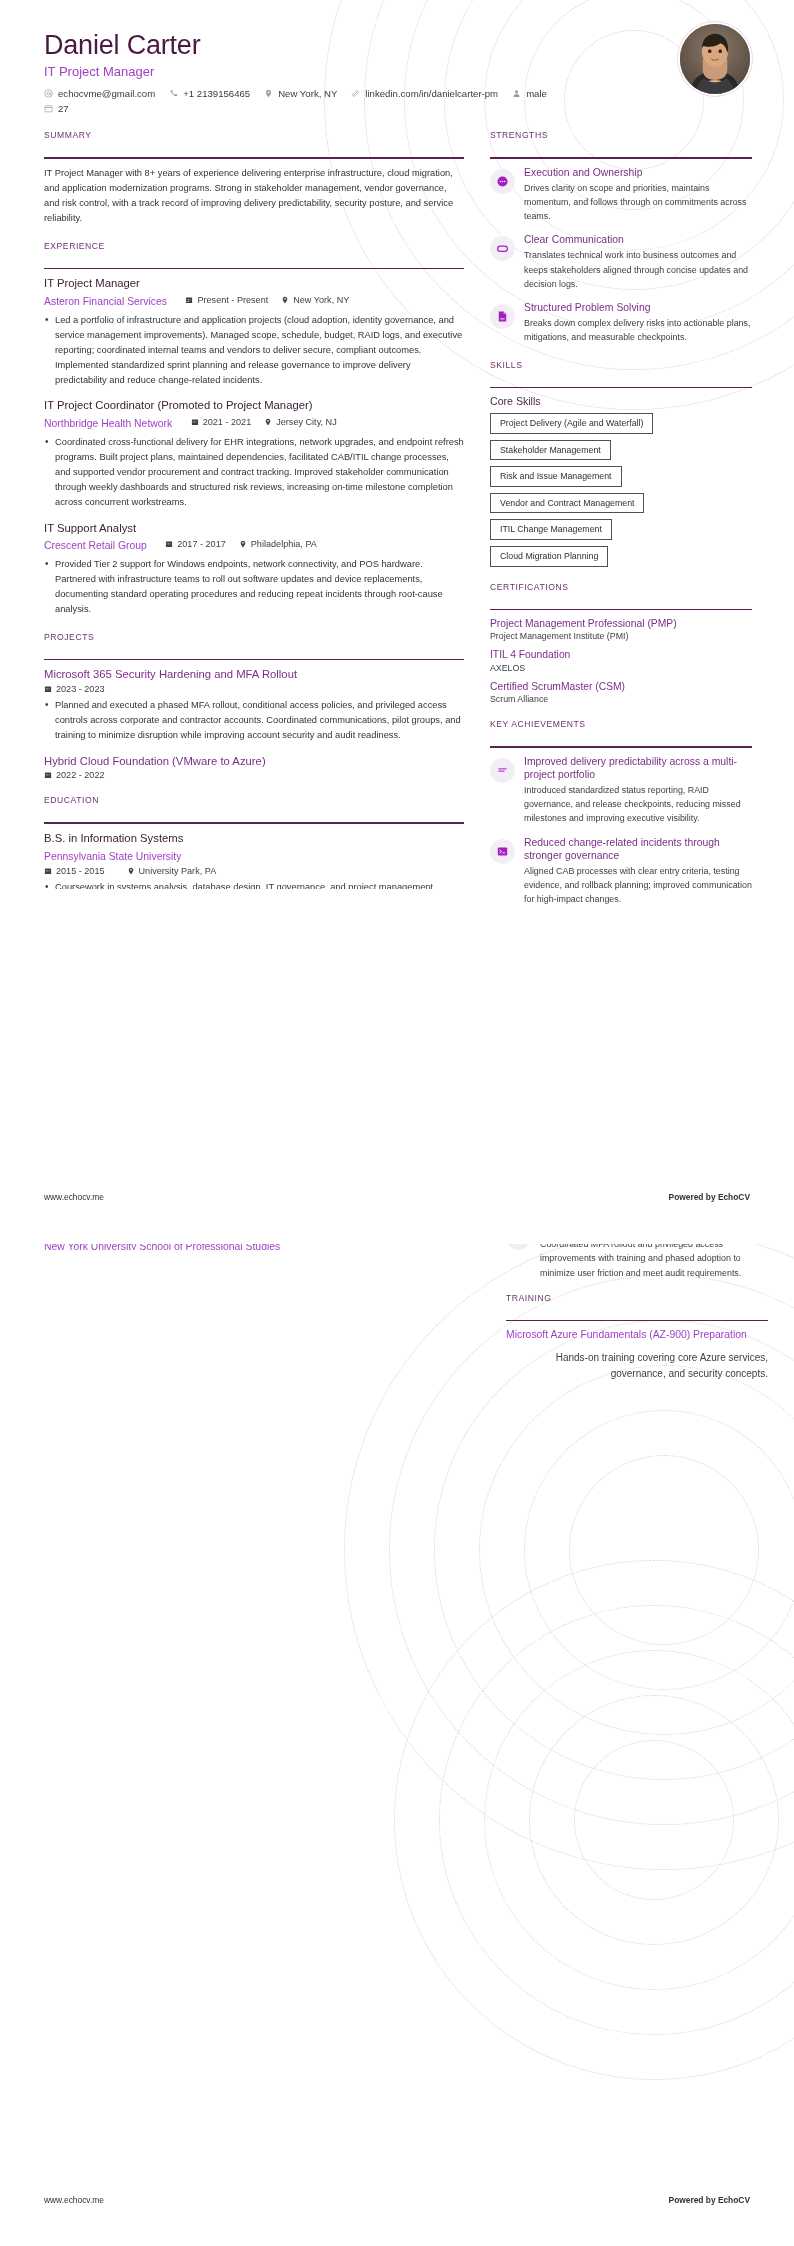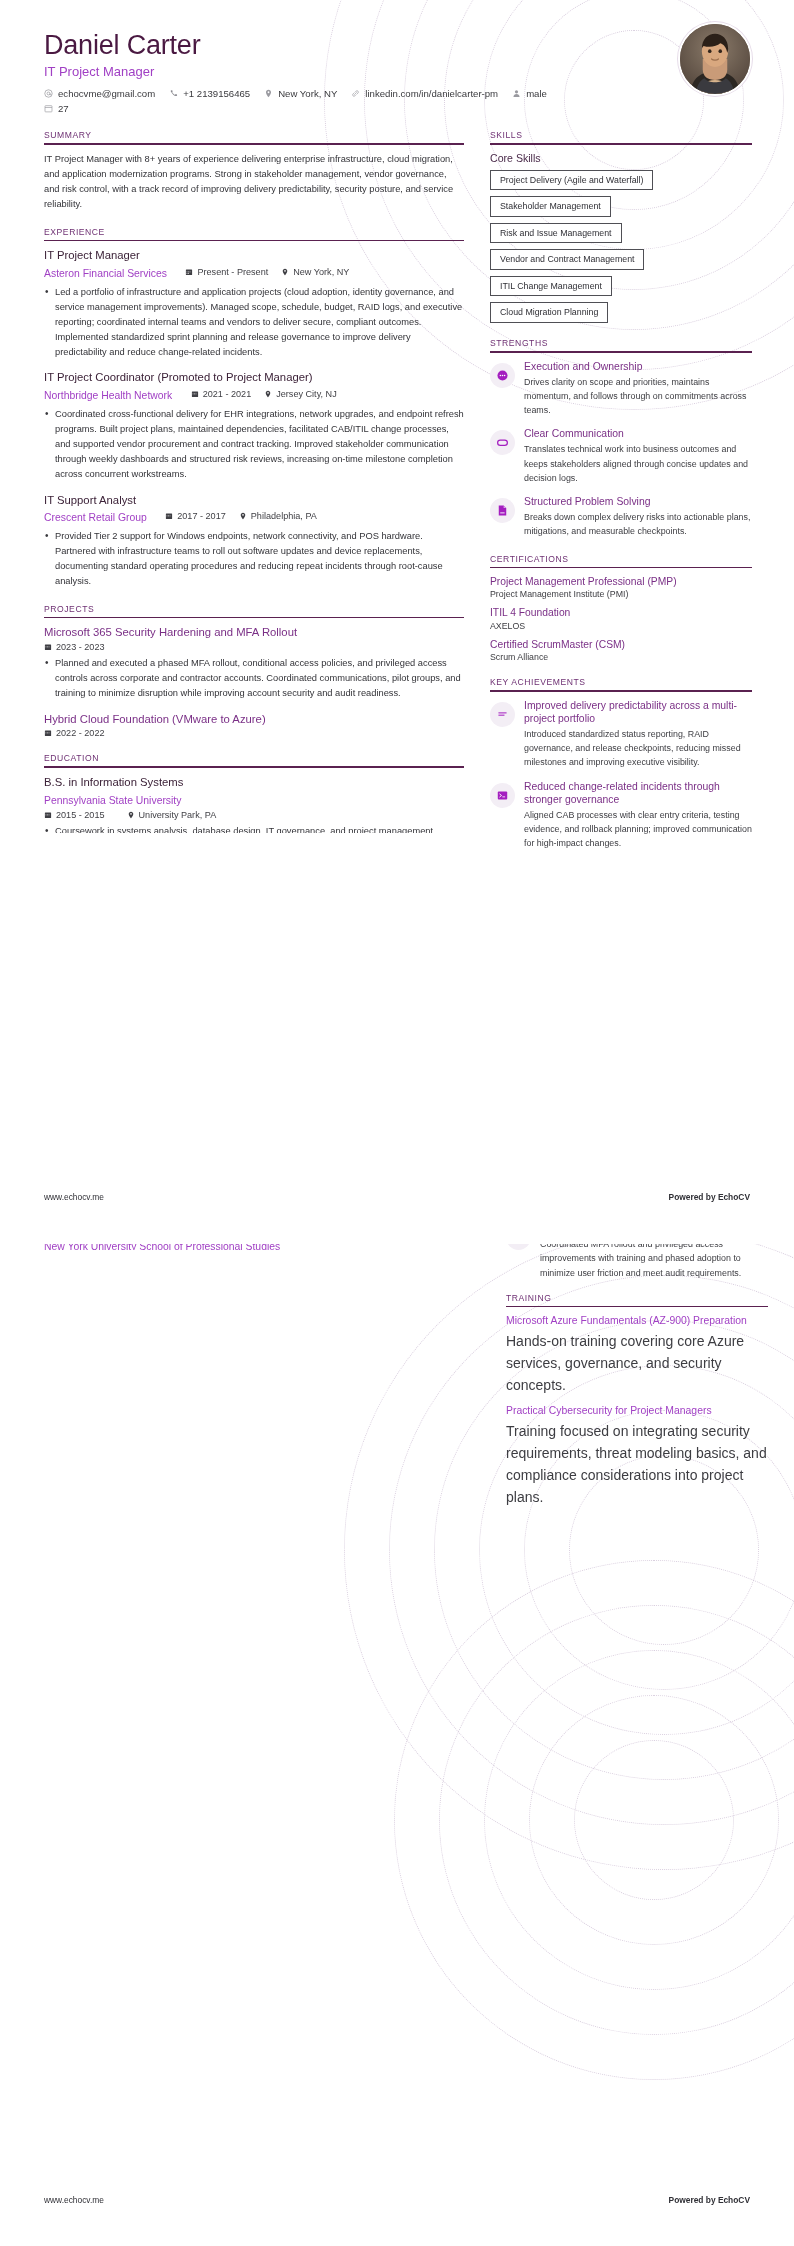--- a/index.html
+++ b/index.html
@@ -86,21 +86,21 @@
   .colL { width: 420px; flex: 0 0 420px; }
   .colR { width: 262px; flex: 0 0 262px; }
 
   .sect { margin-top: 15px; }
   .sect:first-child { margin-top: 0; }
   .sect-h {
     font-size: 8.6px;
     letter-spacing: .55px;
     color: #6d2f72;
     text-transform: uppercase;
-    padding-bottom: 3px;
+    padding-bottom: 17px;
   }
   .sect-rule { height: 1.6px; background: #5a2150; margin-bottom: 7px; }
 
   .body-txt {
     font-size: 9.3px;
     line-height: 1.62;
     color: #333338;
   }
 
   .entry { margin-bottom: 11px; }
@@ -183,21 +183,21 @@
     line-height: 1.2;
     background: #fff;
   }
 
   .cert { margin-bottom: 7px; }
   .cert-t { font-size: 10.3px; color: #7a2f86; line-height: 1.3; }
   .cert-s { font-size: 8.8px; color: #3d3d42; margin-top: 1px; }
 
   .trn { margin-bottom: 8px; }
   .trn-t { font-size: 10.4px; color: #a03fc4; line-height: 1.3; }
-  .trn-d { font-size: 14px; color: #3d3d42; line-height: 1.58; margin-top: 2px; }
+  .trn-d { font-size: 10px; color: #3d3d42; line-height: 1.58; margin-top: 8px; text-align: right; }
 
   
   .foot {
     position: absolute;
     left: 0; right: 0;
     display: flex;
     justify-content: space-between;
     padding: 0 44px;
     font-size: 8.4px;
     color: #2f2f35;
@@ -498,80 +498,80 @@
             <ul class="bl clip-bot">
               <li>Coursework in systems analysis, database design, IT governance, and project management.</li>
             </ul>
           </div>
         </div>
       </div>
 
       <div class="colR">
 
         <div class="sect">
+          <div class="sect-h">STRENGTHS</div>
+          <div class="sect-rule"></div>
+
+          <div class="str">
+            <div class="str-ic">
+              <svg width="13" height="13" viewBox="0 0 16 16">
+                <circle cx="8" cy="8" r="6.2" fill="#a41fc0"></circle>
+                <circle cx="5.4" cy="8" r=".95" fill="#fff"></circle>
+                <circle cx="8" cy="8" r=".95" fill="#fff"></circle>
+                <circle cx="10.6" cy="8" r=".95" fill="#fff"></circle>
+              </svg>
+            </div>
+            <div class="str-tx">
+              <div class="str-t">Execution and Ownership</div>
+              <div class="str-d">Drives clarity on scope and priorities, maintains momentum, and follows through on commitments across teams.</div>
+            </div>
+          </div>
+
+          <div class="str">
+            <div class="str-ic">
+              <svg width="13" height="13" viewBox="0 0 16 16">
+                <rect x="2" y="5" width="12" height="6.6" rx="3.3" fill="none" stroke="#a41fc0" stroke-width="1.5"></rect>
+              </svg>
+            </div>
+            <div class="str-tx">
+              <div class="str-t">Clear Communication</div>
+              <div class="str-d">Translates technical work into business outcomes and keeps stakeholders aligned through concise updates and decision logs.</div>
+            </div>
+          </div>
+
+          <div class="str">
+            <div class="str-ic">
+              <svg width="13" height="13" viewBox="0 0 16 16">
+                <path d="M3.4 1.8h6l3.2 3.2v9.2H3.4z" fill="#a41fc0"></path>
+                <path d="M9.4 1.8v3.2h3.2z" fill="#d9a6e8"></path>
+                <rect x="5.2" y="10.4" width="5.4" height="1.1" fill="#fff"></rect>
+              </svg>
+            </div>
+            <div class="str-tx">
+              <div class="str-t">Structured Problem Solving</div>
+              <div class="str-d">Breaks down complex delivery risks into actionable plans, mitigations, and measurable checkpoints.</div>
+            </div>
+          </div>
+        </div>
+
+        <div class="sect">
           <div class="sect-h">SKILLS</div>
           <div class="sect-rule"></div>
           <div class="sub-h">Core Skills</div>
           <div class="chips">
             <div class="chip">Project Delivery (Agile and Waterfall)</div>
             <div class="chip">Stakeholder Management</div>
             <div class="chip">Risk and Issue Management</div>
             <div class="chip">Vendor and Contract Management</div>
             <div class="chip">ITIL Change Management</div>
             <div class="chip">Cloud Migration Planning</div>
           </div>
         </div>
 
         <div class="sect">
-          <div class="sect-h">STRENGTHS</div>
-          <div class="sect-rule"></div>
-
-          <div class="str">
-            <div class="str-ic">
-              <svg width="13" height="13" viewBox="0 0 16 16">
-                <circle cx="8" cy="8" r="6.2" fill="#a41fc0"></circle>
-                <circle cx="5.4" cy="8" r=".95" fill="#fff"></circle>
-                <circle cx="8" cy="8" r=".95" fill="#fff"></circle>
-                <circle cx="10.6" cy="8" r=".95" fill="#fff"></circle>
-              </svg>
-            </div>
-            <div class="str-tx">
-              <div class="str-t">Execution and Ownership</div>
-              <div class="str-d">Drives clarity on scope and priorities, maintains momentum, and follows through on commitments across teams.</div>
-            </div>
-          </div>
-
-          <div class="str">
-            <div class="str-ic">
-              <svg width="13" height="13" viewBox="0 0 16 16">
-                <rect x="2" y="5" width="12" height="6.6" rx="3.3" fill="none" stroke="#a41fc0" stroke-width="1.5"></rect>
-              </svg>
-            </div>
-            <div class="str-tx">
-              <div class="str-t">Clear Communication</div>
-              <div class="str-d">Translates technical work into business outcomes and keeps stakeholders aligned through concise updates and decision logs.</div>
-            </div>
-          </div>
-
-          <div class="str">
-            <div class="str-ic">
-              <svg width="13" height="13" viewBox="0 0 16 16">
-                <path d="M3.4 1.8h6l3.2 3.2v9.2H3.4z" fill="#a41fc0"></path>
-                <path d="M9.4 1.8v3.2h3.2z" fill="#d9a6e8"></path>
-                <rect x="5.2" y="10.4" width="5.4" height="1.1" fill="#fff"></rect>
-              </svg>
-            </div>
-            <div class="str-tx">
-              <div class="str-t">Structured Problem Solving</div>
-              <div class="str-d">Breaks down complex delivery risks into actionable plans, mitigations, and measurable checkpoints.</div>
-            </div>
-          </div>
-        </div>
-
-        <div class="sect">
           <div class="sect-h">CERTIFICATIONS</div>
           <div class="sect-rule"></div>
           <div class="cert">
             <div class="cert-t">Project Management Professional (PMP)</div>
             <div class="cert-s">Project Management Institute (PMI)</div>
           </div>
           <div class="cert">
             <div class="cert-t">ITIL 4 Foundation</div>
             <div class="cert-s">AXELOS</div>
           </div>
@@ -634,24 +634,20 @@
           <div class="str-d">Coordinated MFA rollout and privileged access improvements with training and phased adoption to minimize user friction and meet audit requirements.</div>
         </div>
       </div>
 
       <div class="sect" style="margin-top:13px">
         <div class="sect-h">TRAINING</div>
         <div class="sect-rule"></div>
         <div class="trn">
           <div class="trn-t">Microsoft Azure Fundamentals (AZ-900) Preparation</div>
           <div class="trn-d">Hands-on training covering core Azure services, governance, and security concepts.</div>
-        </div>
-        <div class="trn">
-          <div class="trn-t">Practical Cybersecurity for Project Managers</div>
-          <div class="trn-d">Training focused on integrating security requirements, threat modeling basics, and compliance considerations into project plans.</div>
         </div>
       </div>
     </div>
 
   </div>
 
   <div class="pagegap"></div>
 
   <div class="foot foot1">
     <span>www.echocv.me</span>

